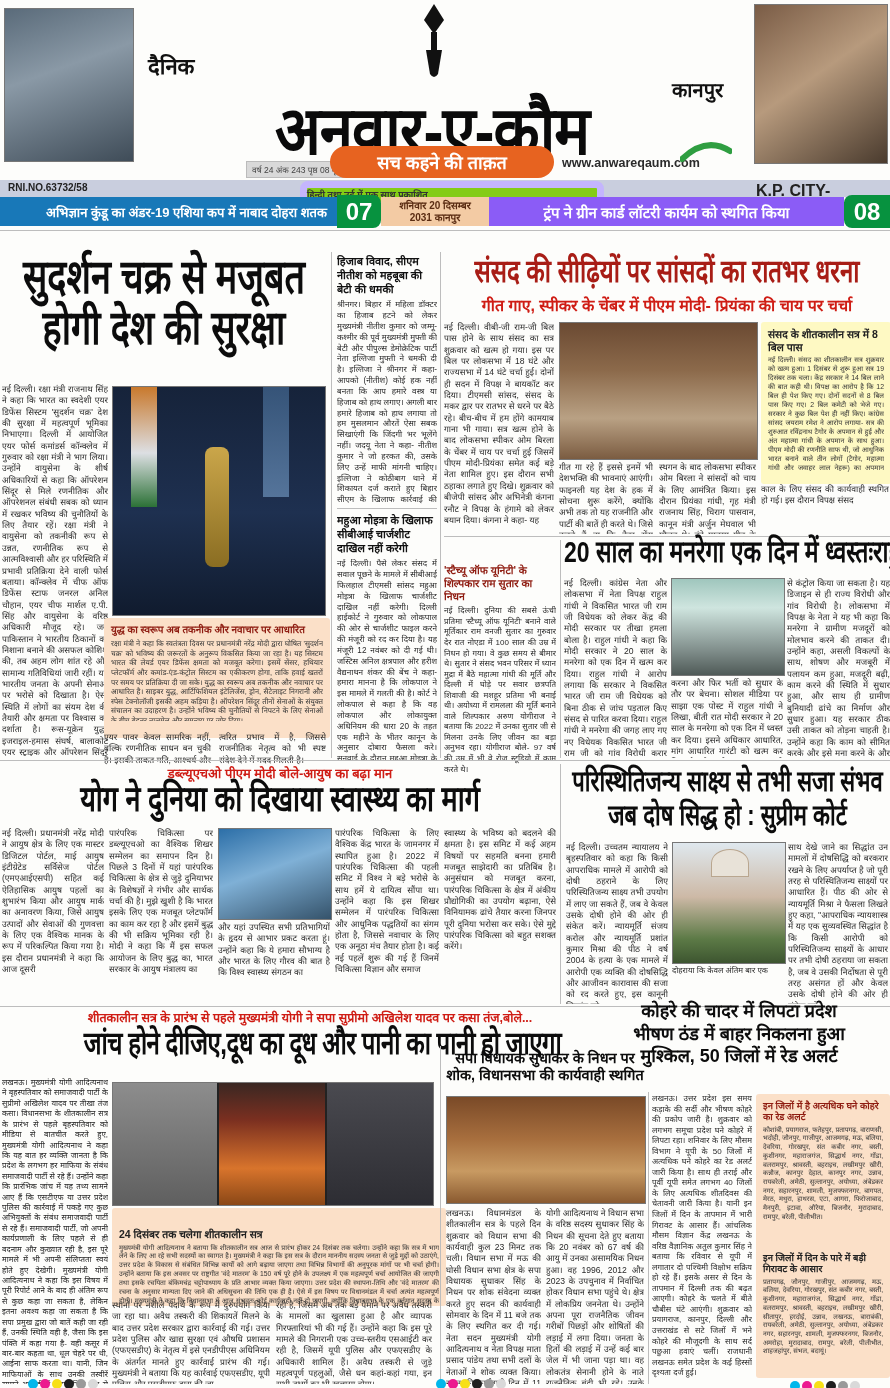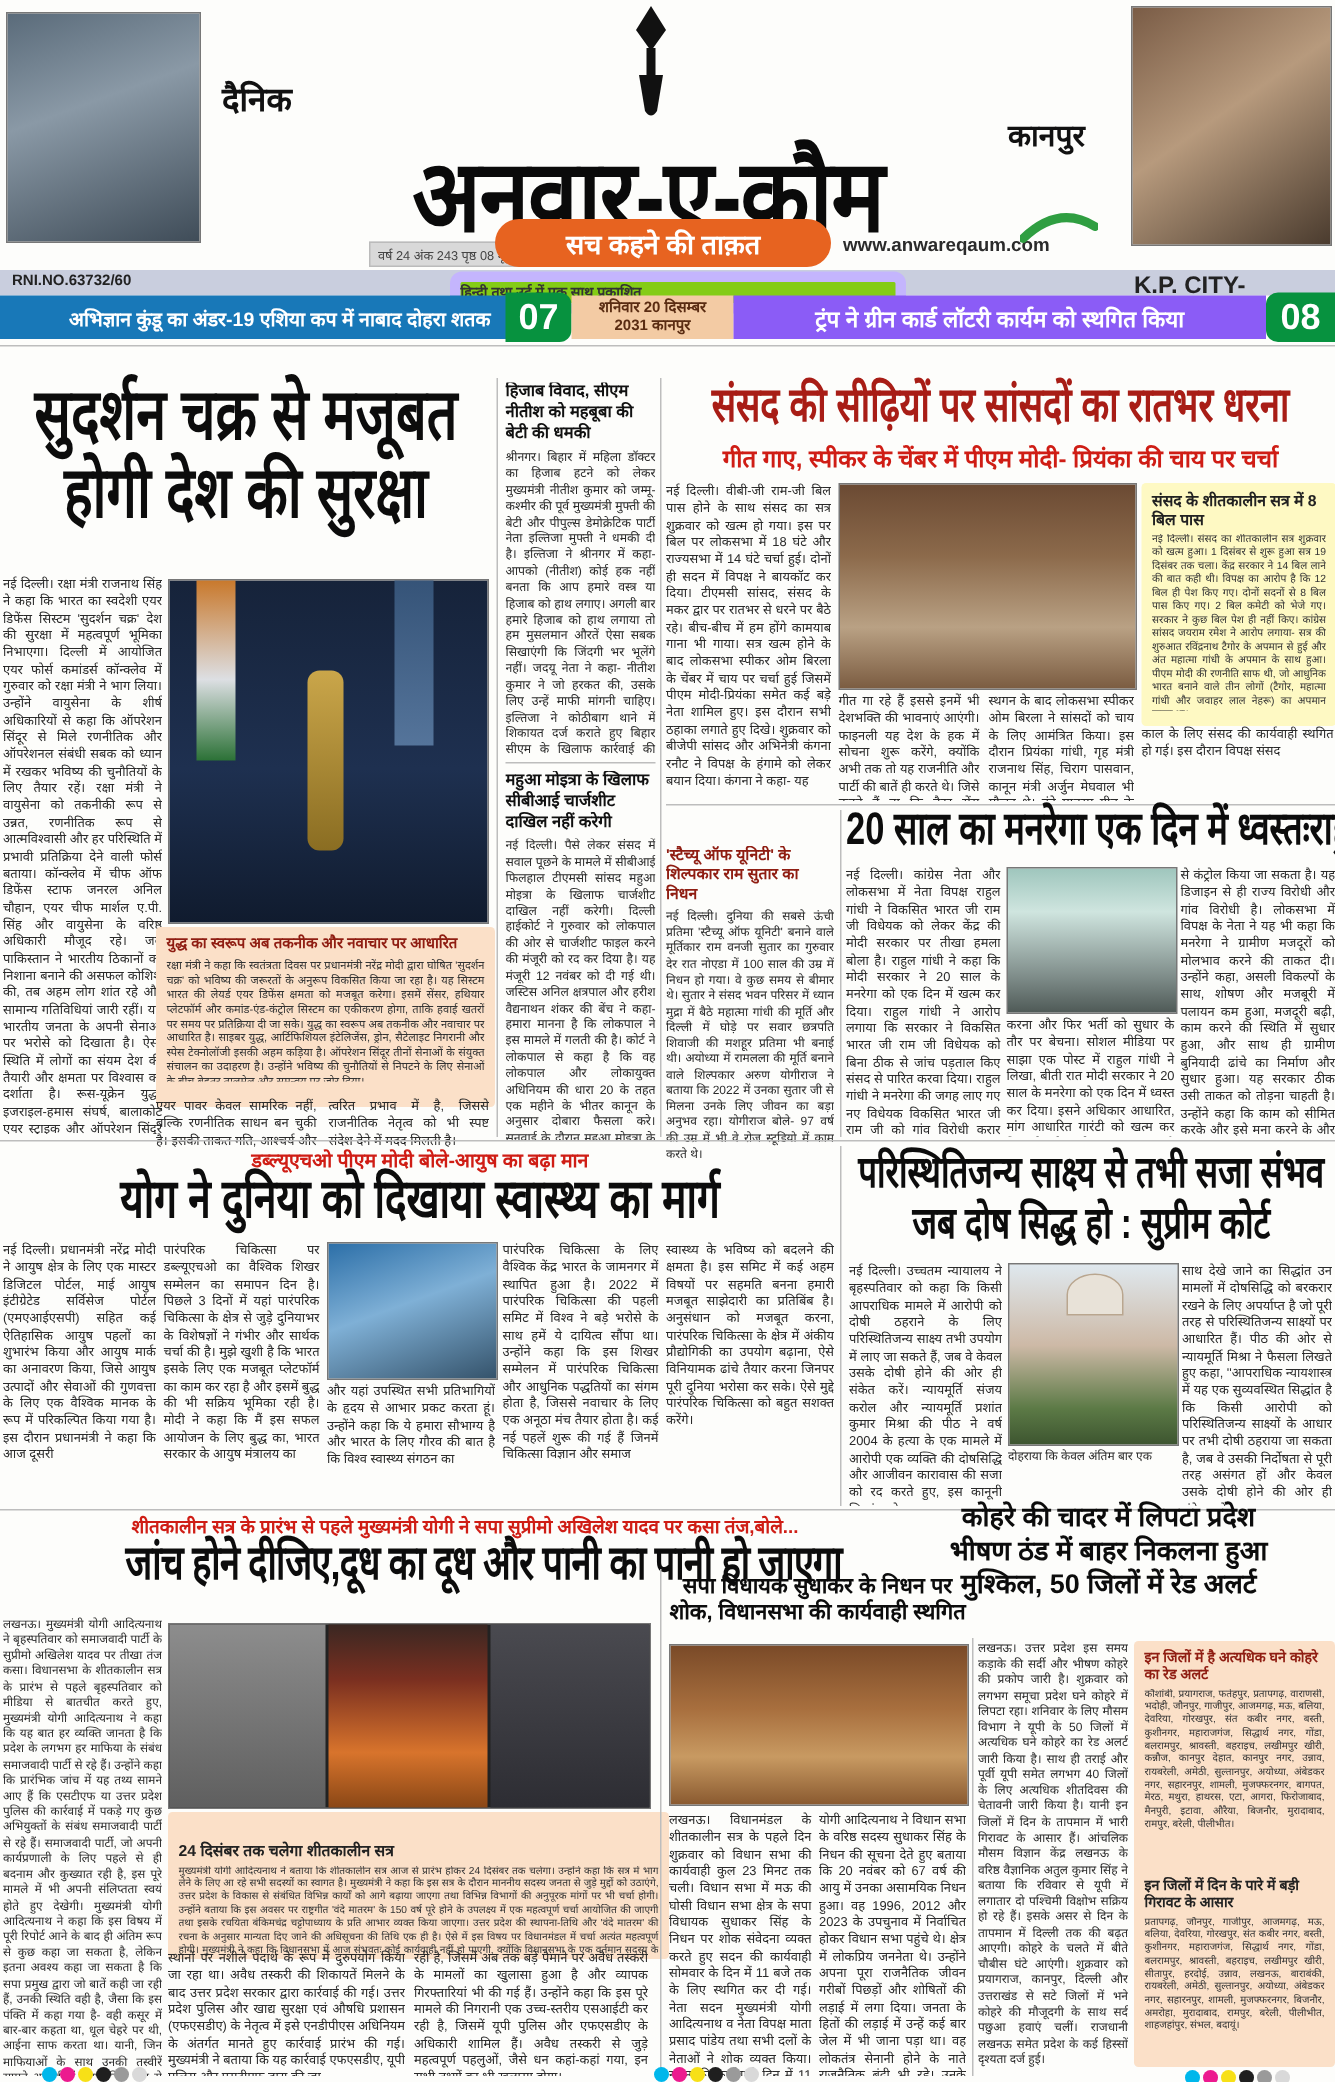--- a/index.html
+++ b/index.html
@@ -45,21 +45,21 @@
     <span style="color:#fff;font-weight:bold;font-size:18px;">सच कहने की ताक़त</span>
   </div>
   <div class="abs" style="left:562px;top:156px;font-size:12.5px;font-weight:bold;color:#2b2b2b;">www.anwareqaum.com</div>
   <div class="abs" style="left:680px;top:142px;width:52px;height:22px;">
     <svg width="52" height="22" viewBox="0 0 52 22">
         <path d="M2 17 Q 26 -6 50 9" stroke="#2f9e41" stroke-width="6" fill="none" stroke-linecap="round"></path>
       </svg>
   </div>
 
   <div class="abs" style="left:0;top:180px;width:890px;height:17px;background:#c9cede;"></div>
-  <div class="abs" style="left:8px;top:182px;font-size:10px;font-weight:bold;color:#222;">RNI.NO.63732/60</div>
+  <div class="abs" style="left:8px;top:182px;font-size:10px;font-weight:bold;color:#222;">RNI.NO.63732/58</div>
   <div class="abs" style="left:300px;top:180.5px;width:290px;height:14px;background:#84cc16;border-radius:8px;border:7px solid #c4b5fd;display:flex;align-items:center;justify-content:flex-start;">
     <span style="font-size:9.5px;font-weight:bold;color:#333;">हिन्दी तथा उर्दू में एक साथ प्रकाशित</span>
   </div>
   <div class="abs" style="left:756px;top:182px;font-size:16px;font-weight:bold;color:#222;">K.P. CITY-185/2023-25</div>
 
   <div class="abs" style="left:0;top:197px;width:373px;height:29px;background:#1878b8;display:flex;align-items:center;justify-content:center;">
     <span style="color:#fff;font-weight:bold;font-size:13px;">अभिज्ञान कुंडू का अंडर-19 एशिया कप में नाबाद दोहरा शतक</span>
   </div>
   <div class="abs" style="left:337px;top:195px;width:44px;height:33px;background:#07923f;border-radius:0 8px 8px 0;display:flex;align-items:center;justify-content:center;">
     <span style="color:#fff;font-weight:900;font-size:24px;">07</span>

